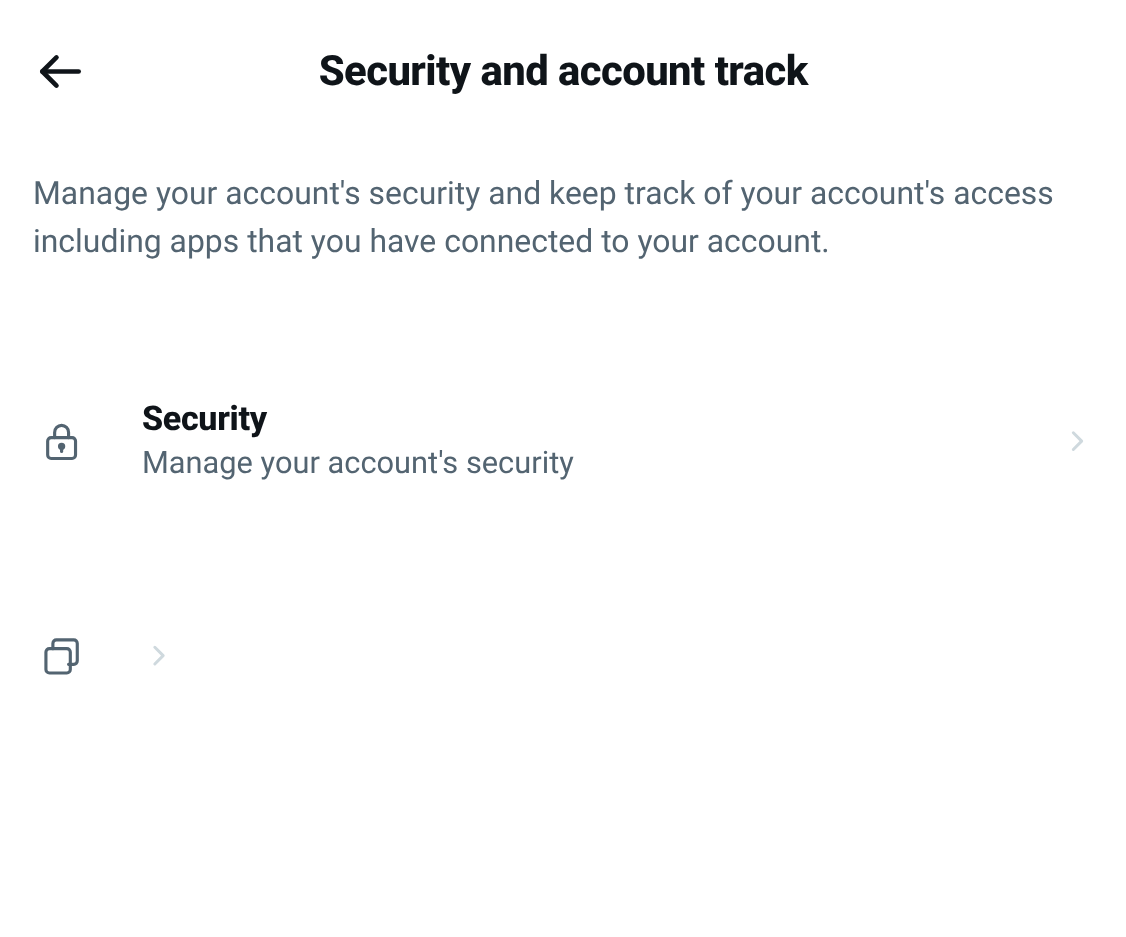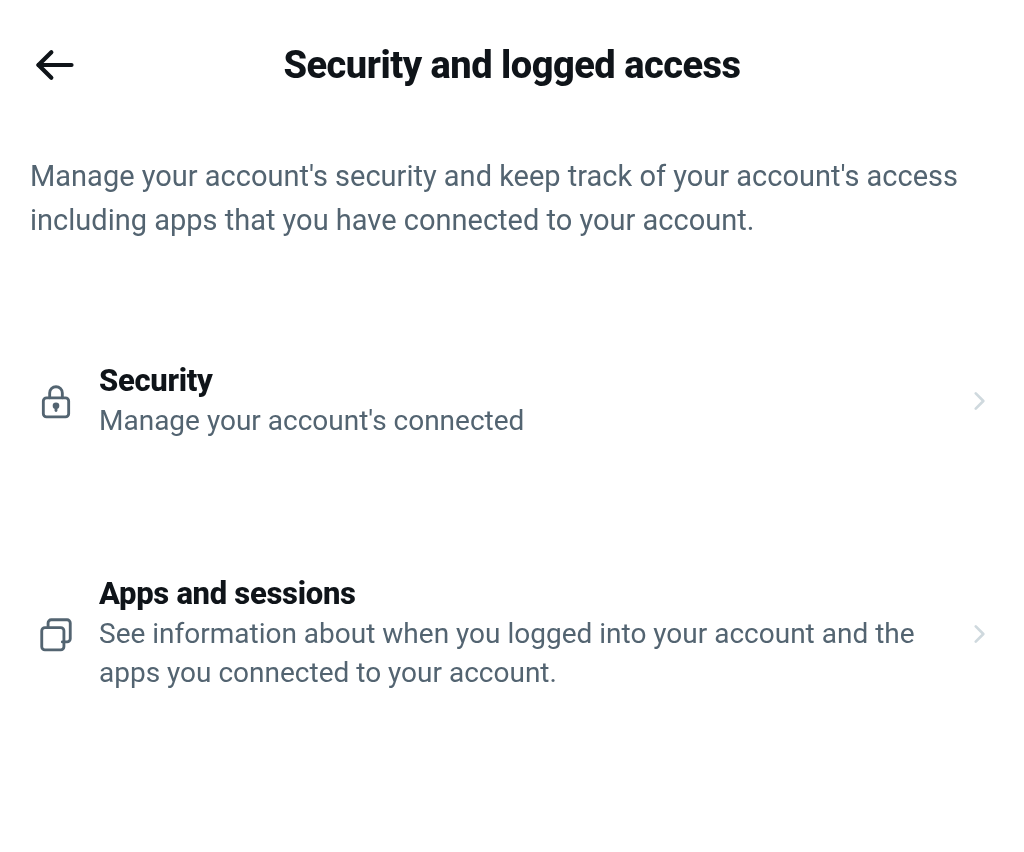--- a/index.html
+++ b/index.html
@@ -45,21 +45,21 @@
       font-weight: 400;
     }
     .menu-list {
       padding-top: 100px;
     }
     .menu-item {
       display: flex;
       align-items: center;
       padding: 20px 30px 20px 35px;
       cursor: pointer;
-      gap: 22px;
+      gap: 52px;
     }
     .menu-item + .menu-item {
       margin-top: 95px;
     }
     .menu-icon {
       width: 42px;
       height: 42px;
       display: flex;
       align-items: center;
       justify-content: center;
@@ -93,58 +93,54 @@
 </head>
 <body>
 
 <div class="header">
   <div class="back-button">
     <svg width="44" height="44" viewBox="0 0 24 24" fill="none" stroke="#0f1419" stroke-width="2.3" stroke-linecap="round" stroke-linejoin="round">
       <line x1="21" y1="12" x2="3" y2="12"></line>
       <polyline points="10 19 3 12 10 5"></polyline>
     </svg>
   </div>
-  <h1 class="page-title">Security and logged access</h1>
+  <h1 class="page-title">Security and account track</h1>
 </div>
 
 <p class="description">Manage your account's security and keep track of your account's access including apps that you have connected to your account.</p>
 
 <div class="menu-list">
 
   <div class="menu-item">
     <div class="menu-icon">
       <svg width="38" height="38" viewBox="0 0 24 24" fill="none" stroke="#536471" stroke-width="1.8" stroke-linecap="round" stroke-linejoin="round">
         <rect x="4" y="10" width="16" height="12" rx="2" ry="2"></rect>
         <path d="M8 10 V7 a4 4 0 0 1 8 0 v3"></path>
         <circle cx="12" cy="15" r="1.2" fill="#536471"></circle>
         <line x1="12" y1="15" x2="12" y2="18"></line>
       </svg>
     </div>
     <div class="menu-content">
       <div class="menu-title">Security</div>
-      <div class="menu-subtitle">Manage your account's connected</div>
+      <div class="menu-subtitle">Manage your account's security</div>
     </div>
     <div class="chevron">
       <svg width="26" height="26" viewBox="0 0 24 24" fill="none" stroke="#cfd9de" stroke-width="2.5" stroke-linecap="round" stroke-linejoin="round">
         <polyline points="9 5 16 12 9 19"></polyline>
       </svg>
     </div>
   </div>
 
   <div class="menu-item">
     <div class="menu-icon">
       <svg width="38" height="38" viewBox="0 0 24 24" fill="none" stroke="#536471" stroke-width="1.8" stroke-linecap="round" stroke-linejoin="round">
         <rect x="3" y="8" width="14" height="14" rx="2" ry="2"></rect>
         <path d="M7 8 V5 a2 2 0 0 1 2 -2 h10 a2 2 0 0 1 2 2 v10 a2 2 0 0 1 -2 2 h-3"></path>
       </svg>
     </div>
-    <div class="menu-content">
-      <div class="menu-title">Apps and sessions</div>
-      <div class="menu-subtitle">See information about when you logged into your account and the apps you connected to your account.</div>
-    </div>
     <div class="chevron">
       <svg width="26" height="26" viewBox="0 0 24 24" fill="none" stroke="#cfd9de" stroke-width="2.5" stroke-linecap="round" stroke-linejoin="round">
         <polyline points="9 5 16 12 9 19"></polyline>
       </svg>
     </div>
   </div>
 
 </div>
 
 </body></html>

